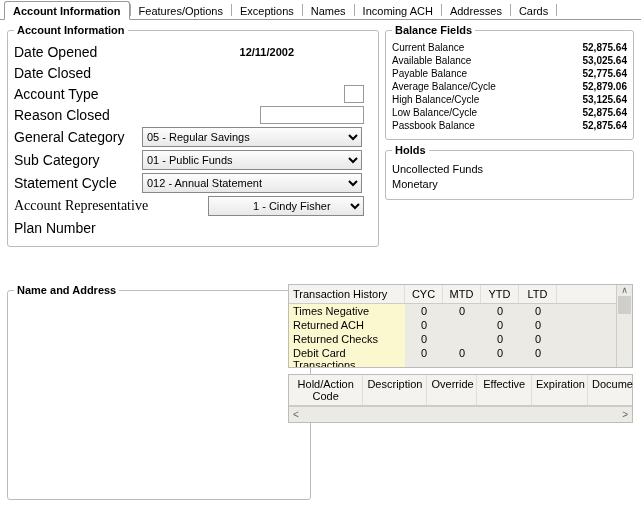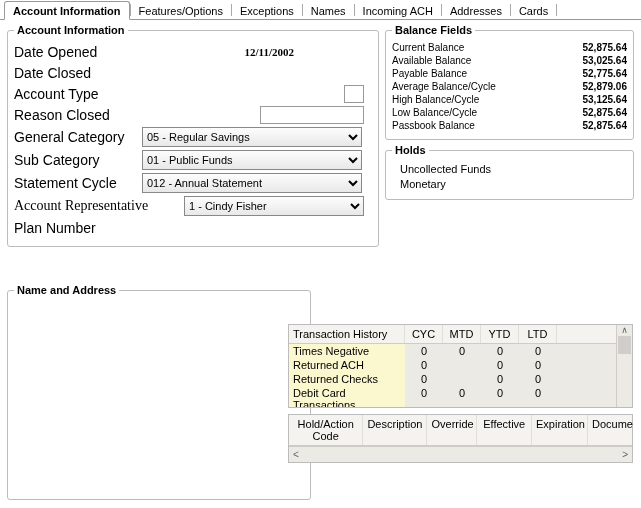--- a/index.html
+++ b/index.html
@@ -65,21 +65,20 @@
   .label {
     flex: 0 0 128px;
     font-size: 14px;
     white-space: nowrap;
   }
   .label.wide { flex: 0 0 128px; font-family: Liberation Serif, serif; }
   .value-strong {
     font-weight: bold;
     margin-left: auto;
     padding-right: 78px;
-    font-family: Liberation Serif, serif;
   }
   input[type=text].small-input {
     width: 104px;
     height: 18px;
     border: 1px solid #999;
     font-size: 11px;
     padding: 1px 3px;
   }
   input[type=text].tiny-input {
     width: 20px;
@@ -88,50 +87,49 @@
     margin-left: auto;
     margin-right: 8px;
   }
   select {
     height: 20px;
     font-size: 11px;
     border: 1px solid #888;
     background: linear-gradient(#fdfdfd,#e8e8e8);
     width: 220px;
   }
-  select.narrow { width: 180px; margin-left: 0; }
+  select.narrow { width: 156px; margin-left: 0; padding-left: 40px; }
   .bal-row {
     display: flex;
     justify-content: space-between;
     margin: 2px 0;
     font-size: 10px;
   }
   .bal-row .amt { font-weight: bold; }
-  .hold-row { margin: 3px 8px; font-size: 11px; }
+  .hold-row { margin: 3px 0; font-size: 11px; }
   .name-addr {
     border: 1px solid #bcbcbc;
     border-radius: 3px;
     margin: 4px 3px;
     padding: 4px 6px 6px 6px;
     height: 216px;
     width: 304px;
   }
   .right-bottom {
     position: absolute;
     left: 288px;
     top: 284px;
     width: 345px;
   }
   .grid {
     border: 1px solid #bcbcbc;
     background: #eceae5;
     width: 100%;
     font-size: 11px;
     position: relative;
-    margin-top: 40px;
   }
   .grid-head {
     display: flex;
     background: #f5f3ef;
     border-bottom: 1px solid #cfccc5;
   }
   .grid-head div {
     padding: 3px 4px;
     border-right: 1px solid #e0ded8;
   }

